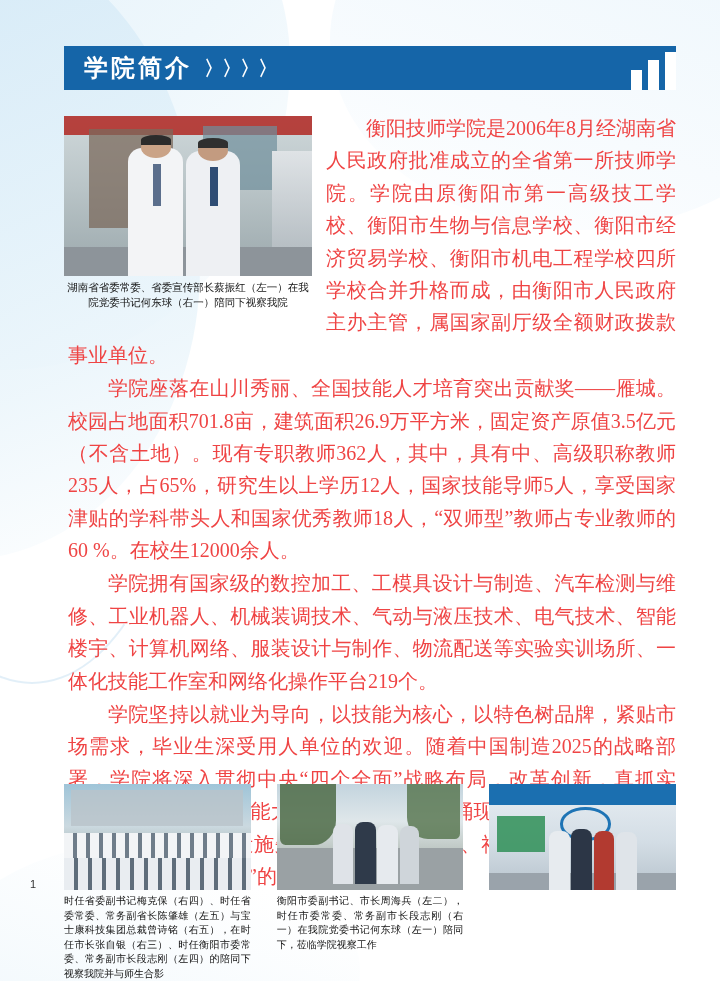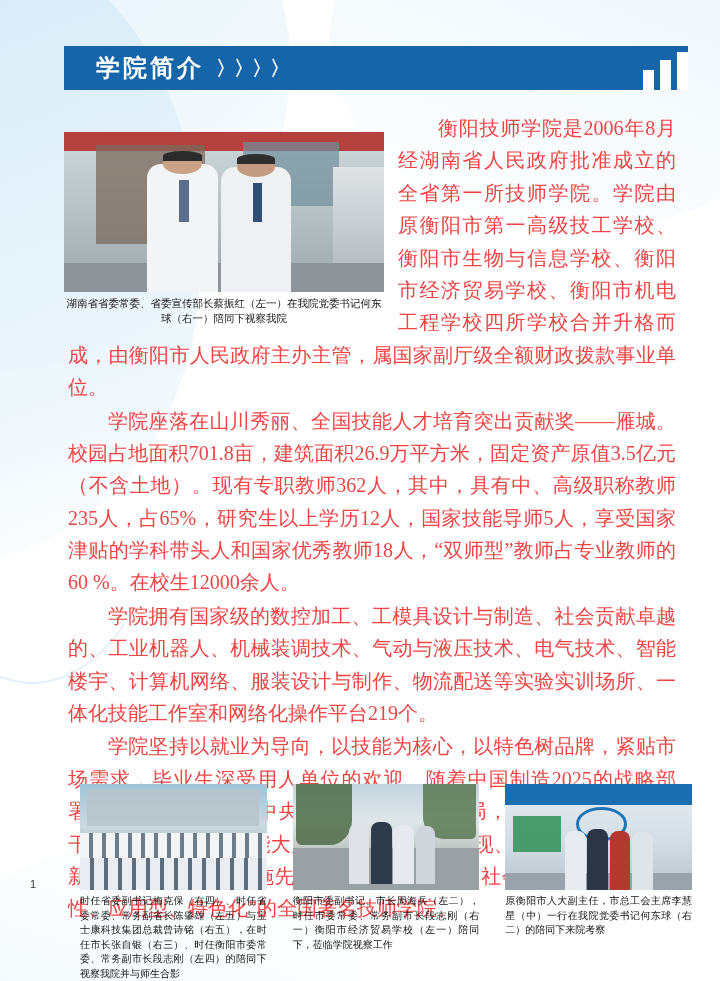--- a/index.html
+++ b/index.html
@@ -78,21 +78,20 @@
   .header {
     position: absolute;
     left: 64px;
     top: 46px;
     width: 612px;
     height: 44px;
     background: #1565a8;
     display: flex;
     align-items: center;
     z-index: 3;
-    padding-left: 12px;
   }
   .header-title {
     color: #ffffff;
     font-size: 24px;
     font-weight: bold;
     letter-spacing: 3px;
     margin-left: 20px;
     font-family: "Liberation Sans", sans-serif;
   }
   .header-chevrons {
@@ -132,22 +131,22 @@
     z-index: 2;
   }
 
   
   .top-block {
     position: relative;
     min-height: 196px;
   }
   .photo-top {
     float: left;
-    width: 320px;
-    margin: 20px 14px 2px 0;
+    width: 248px;
+    margin: 4px 14px 2px 0;
   }
   .photo-frame {
     width: 100%;
     height: 160px;
     position: relative;
     overflow: hidden;
     background: #9fb4c4;
   }
   .cap {
     font-size: 10.5px;
@@ -169,21 +168,20 @@
 
   
   .bottom-row {
     position: absolute;
     left: 64px;
     top: 784px;
     width: 612px;
     display: flex;
     gap: 26px;
     z-index: 2;
-    margin-left: 16px;
   }
   .bottom-item { width: 197px; }
   .bottom-frame {
     width: 100%;
     height: 106px;
     overflow: hidden;
     position: relative;
     background: #9fb4c4;
   }
   .bottom-cap {
@@ -294,21 +292,21 @@
         <div class="ph p1-tie1"></div>
         <div class="ph p1-tie2"></div>
       </div>
       <div class="cap">湖南省省委常委、省委宣传部长蔡振红（左一）在我院党委书记何东球（右一）陪同下视察我院</div>
     </div>
 
     <p class="body">衡阳技师学院是2006年8月经湖南省人民政府批准成立的全省第一所技师学院。学院由原衡阳市第一高级技工学校、衡阳市生物与信息学校、衡阳市经济贸易学校、衡阳市机电工程学校四所学校合并升格而成，由衡阳市人民政府主办主管，属国家副厅级全额财政拨款事业单位。</p>
     <p class="body">学院座落在山川秀丽、全国技能人才培育突出贡献奖——雁城。校园占地面积701.8亩，建筑面积26.9万平方米，固定资产原值3.5亿元（不含土地）。现有专职教师362人，其中，具有中、高级职称教师235人，占65%，研究生以上学历12人，国家技能导师5人，享受国家津贴的学科带头人和国家优秀教师18人，“双师型”教师占专业教师的60 %。在校生12000余人。</p>
   </div>
 
-  <p class="body">学院拥有国家级的数控加工、工模具设计与制造、社会贡献卓越的、工业机器人、机械装调技术、气动与液压技术、电气技术、智能楼宇、计算机网络、服装设计与制作、物流配送等实验实训场所、一体化技能工作室和网络化操作平台219个。</p>
+  <p class="body">学院拥有国家级的数控加工、工模具设计与制造、汽车检测与维修、工业机器人、机械装调技术、气动与液压技术、电气技术、智能楼宇、计算机网络、服装设计与制作、物流配送等实验实训场所、一体化技能工作室和网络化操作平台219个。</p>
   <p class="body">学院坚持以就业为导向，以技能为核心，以特色树品牌，紧贴市场需求，毕业生深受用人单位的欢迎。随着中国制造2025的战略部署，学院将深入贯彻中央“四个全面”战略布局，改革创新，真抓实干，努力建设成为技能大师云集、能工巧匠涌现、学术人才汇聚、创新人才辈出、办学设施先进、校园环境优美、社会贡献卓越的“综合性、应用型、特色化”的全国著名技师学院。</p>
 </div>
 
 <div class="bottom-row">
 
   <div class="bottom-item">
     <div class="bottom-frame">
       <div class="ph p2-sky"></div>
       <div class="ph p2-bld"></div>
       <div class="ph p2-row1"></div>
@@ -321,33 +319,32 @@
     <div class="bottom-frame">
       <div class="ph p3-sky"></div>
       <div class="ph p3-tree"></div>
       <div class="ph p3-tree2"></div>
       <div class="ph p3-road"></div>
       <div class="ph p3-g1"></div>
       <div class="ph p3-g2"></div>
       <div class="ph p3-g3"></div>
       <div class="ph p3-g4"></div>
     </div>
-    <div class="bottom-cap">衡阳市委副书记、市长周海兵（左二），时任市委常委、常务副市长段志刚（右一）衡阳市经济贸易学校（左一）陪同下，莅临学院视察工作</div>
+    <div class="bottom-cap">衡阳市委副书记、市长周海兵（左二），时任市委常委、常务副市长段志刚（右一）在我院党委书记何东球（左一）陪同下，莅临学院视察工作</div>
   </div>
 
   <div class="bottom-item">
     <div class="bottom-frame">
       <div class="ph p4-wall"></div>
       <div class="ph p4-band"></div>
       <div class="ph p4-logo"></div>
       <div class="ph p4-panel"></div>
       <div class="ph p4-floor"></div>
       <div class="ph p4-p1"></div>
       <div class="ph p4-p2"></div>
       <div class="ph p4-p3"></div>
       <div class="ph p4-p4"></div>
     </div>
-    <div class="bottom-cap">原衡阳市人大副主任，市总工会主席李慧星（中）一行在我院党委书记何东球（右二）的陪同下来院考察</div>
   </div>
 
 </div>
 
 <div class="page-num">1</div>
 
 </body></html>

